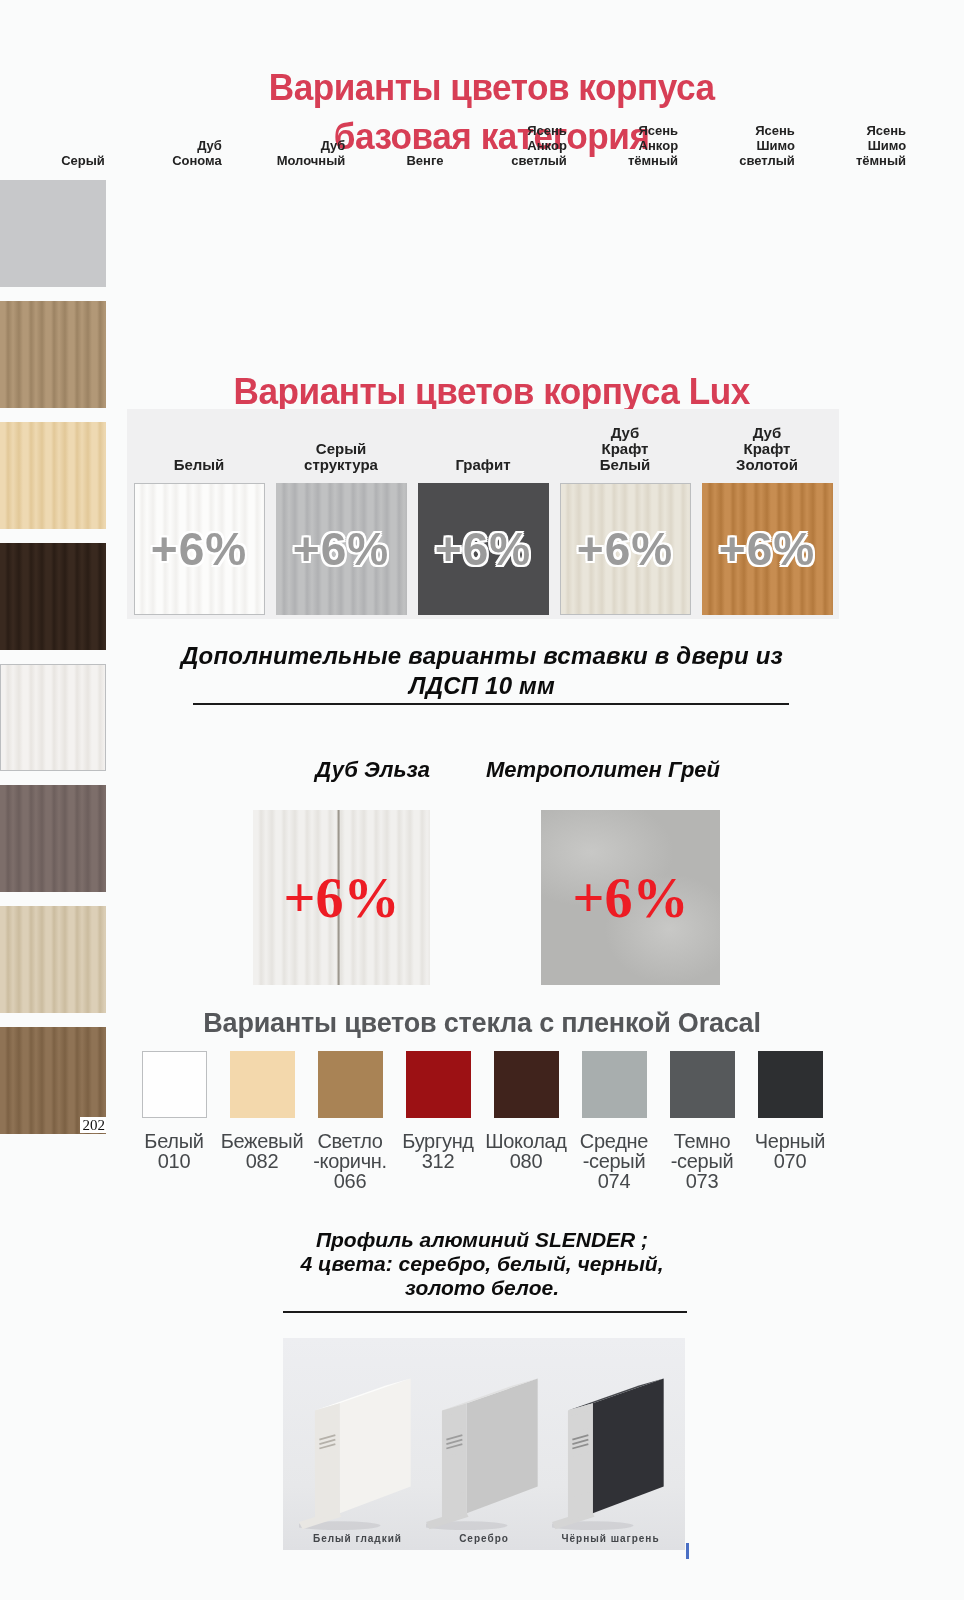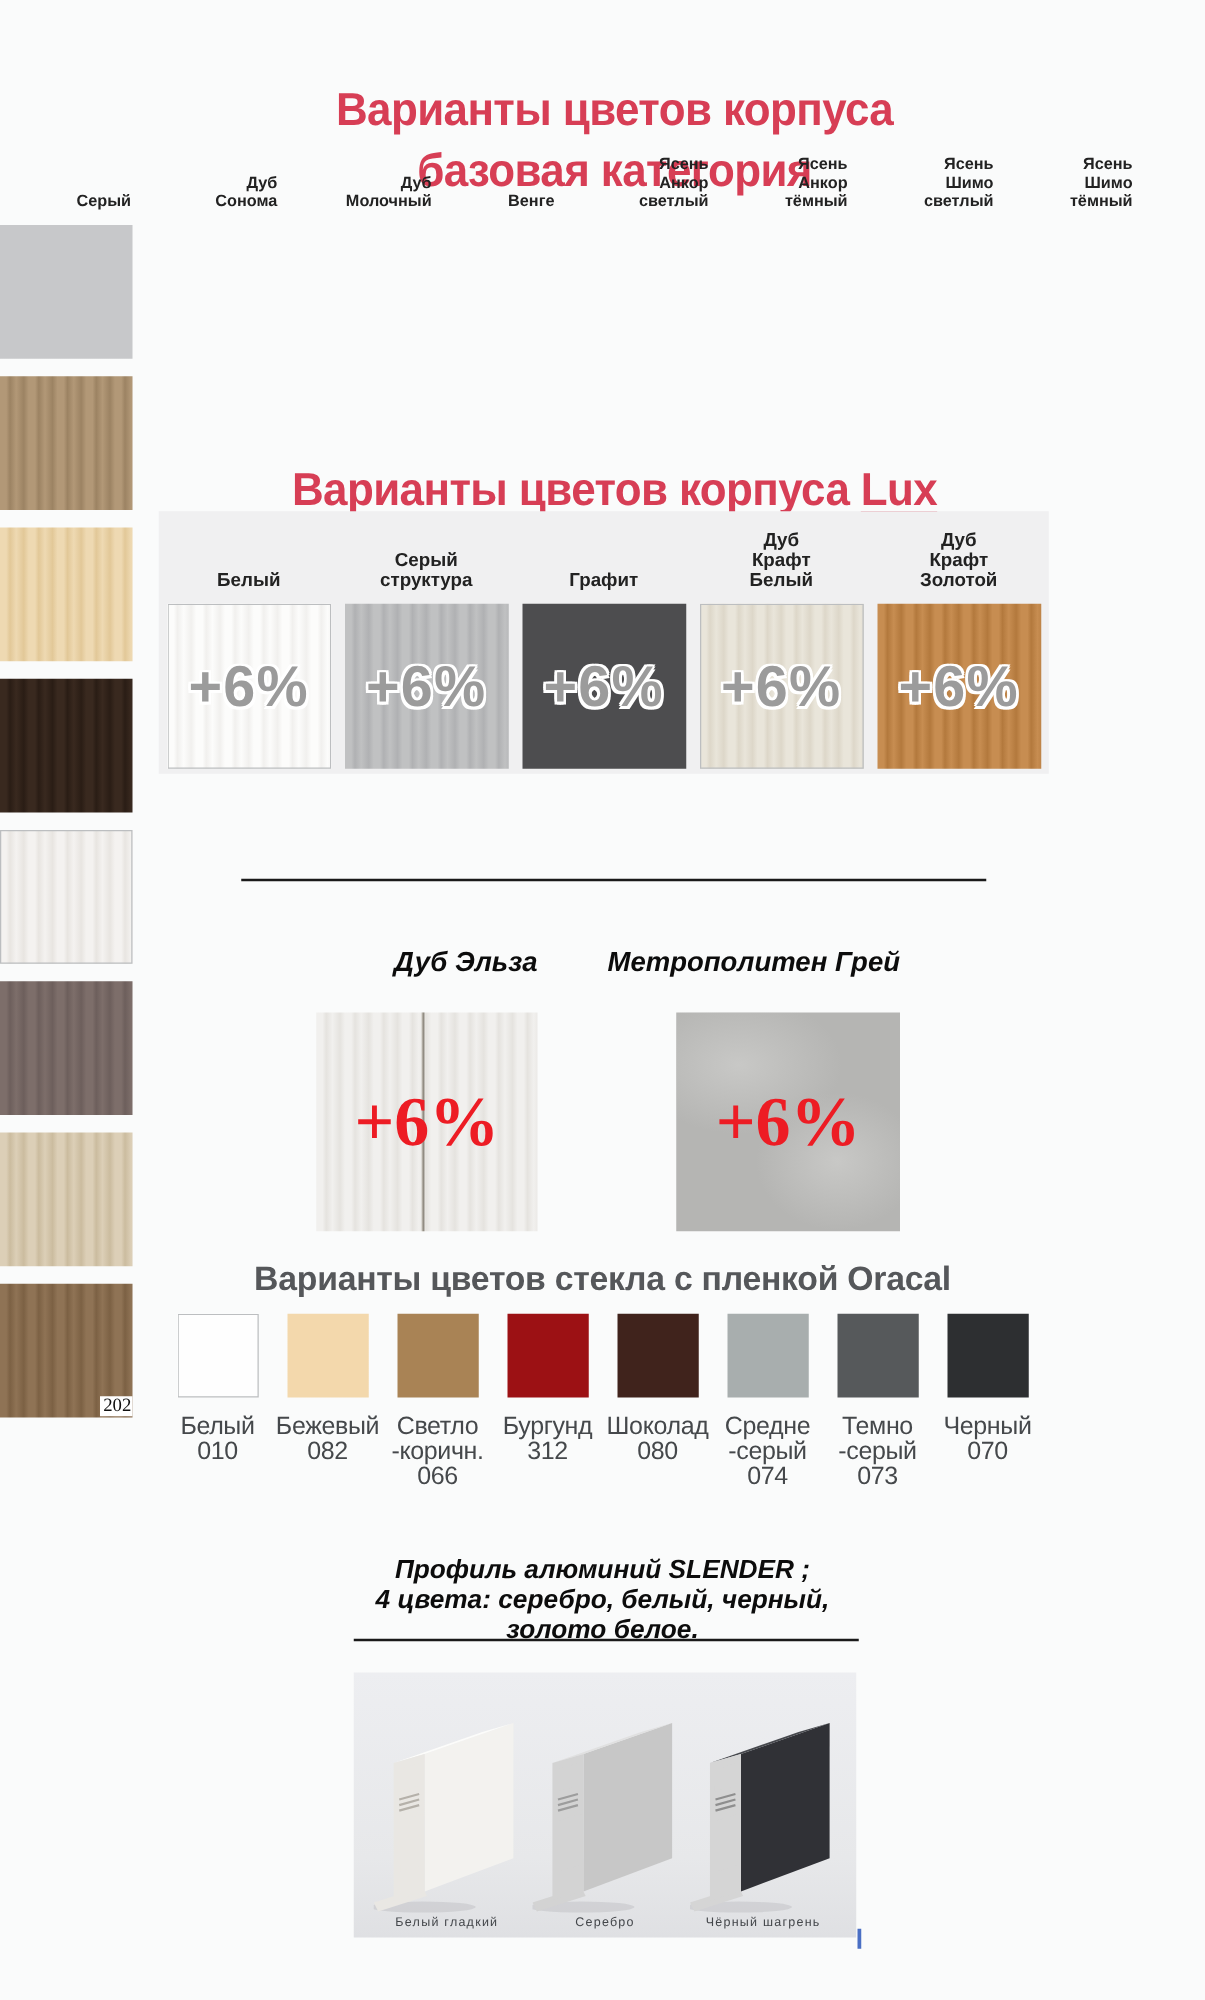--- a/index.html
+++ b/index.html
@@ -80,31 +80,31 @@
     font-size:27px;font-weight:700;color:var(--oracal-title-color);letter-spacing:-.2px;
   }
   #sec4-row{top:1051px;gap:0;}
   .cell4{width:88px;display:flex;flex-direction:column;align-items:center;}
   .sw4{width:65px;height:67px;}
   .lbl4{
     margin-top:13px;text-align:center;font-size:20px;line-height:20px;
     color:#45484b;white-space:pre-line;letter-spacing:-.3px;
   }
   
-  #sec5-head{top:1228px;font-size:21px;line-height:24px;margin-top:16px;}
+  #sec5-head{top:1228px;font-size:21px;line-height:24px;}
   #sec5-hr{top:1311px;left:283px;width:404px;height:1.5px;}
   #sec5-img{
     position:absolute;top:1338px;left:283px;width:402px;height:212px;
     background:linear-gradient(180deg,#edeef1 0%,var(--profile-image-bg) 70%,#dfe0e3 100%);
     display:flex;justify-content:space-between;align-items:flex-end;padding:0 16px 6px 16px;
   }
   .profile-fig{display:flex;flex-direction:column;align-items:center;}
   .profile-fig svg{display:block;}
   .profile-lbl{
-    margin-top:2px;font-size:10px;font-weight:400;letter-spacing:1px;color:#43464a;white-space:nowrap;text-align:right;
+    margin-top:2px;font-size:10px;font-weight:700;letter-spacing:1px;color:#43464a;white-space:nowrap;text-align:right;
   }
   #blue-tick{position:absolute;top:1543px;left:686px;width:3px;height:16px;background:var(--blue-tick);}
 </style>
 </head>
 <body>
 
 <div class="page">
 
   <div class="pink-title" style="top:14px">
     <span class="condensed">Варианты цветов корпуса
@@ -202,20 +202,22 @@
   </div>
         <div class="sw2" style="background: repeating-linear-gradient(90deg, rgb(233, 229, 218) 0px, rgb(233, 229, 218) 5px, rgb(221, 215, 201) 8px, rgb(233, 229, 218) 13px, rgb(221, 215, 201) 19px, rgb(233, 229, 218) 23px); box-shadow: rgb(188, 190, 192) 0px 0px 0px 1px inset;">
     <span class="badge-gray">+6%</span>
   </div>
         <div class="sw2" style="background: repeating-linear-gradient(90deg, rgb(199, 141, 81) 0px, rgb(199, 141, 81) 5px, rgb(179, 121, 61) 8px, rgb(199, 141, 81) 13px, rgb(179, 121, 61) 19px, rgb(199, 141, 81) 23px);">
     <span class="badge-gray">+6%</span>
   </div>
       </div>
   </div>
 
+  <div class="ital-head" id="sec3-head">Дополнительные варианты вставки в двери из
+ЛДСП 10 мм</div>
   <div class="hr" id="sec3-hr"></div>
 
   <div class="ldsp-label" style="left:253px;width:177px">
     <span>Дуб Эльза</span>
   </div>
   <div class="ldsp-label" style="left:541px;width:179px">
     <span>Метрополитен Грей</span>
   </div>
   <div class="ldsp-sw" id="ldsp-sw0" style="left: 253px; width: 177px; background: linear-gradient(90deg, rgba(0, 0, 0, 0) 47.4%, rgb(184, 179, 170) 47.9%, rgb(143, 138, 128) 48.5%, rgba(0, 0, 0, 0) 49.3%), repeating-linear-gradient(90deg, rgb(241, 240, 238) 0px, rgb(241, 240, 238) 5px, rgb(229, 227, 223) 8px, rgb(241, 240, 238) 13px, rgb(229, 227, 223) 19px, rgb(241, 240, 238) 23px);">
     <span class="badge-red">+6%</span>

